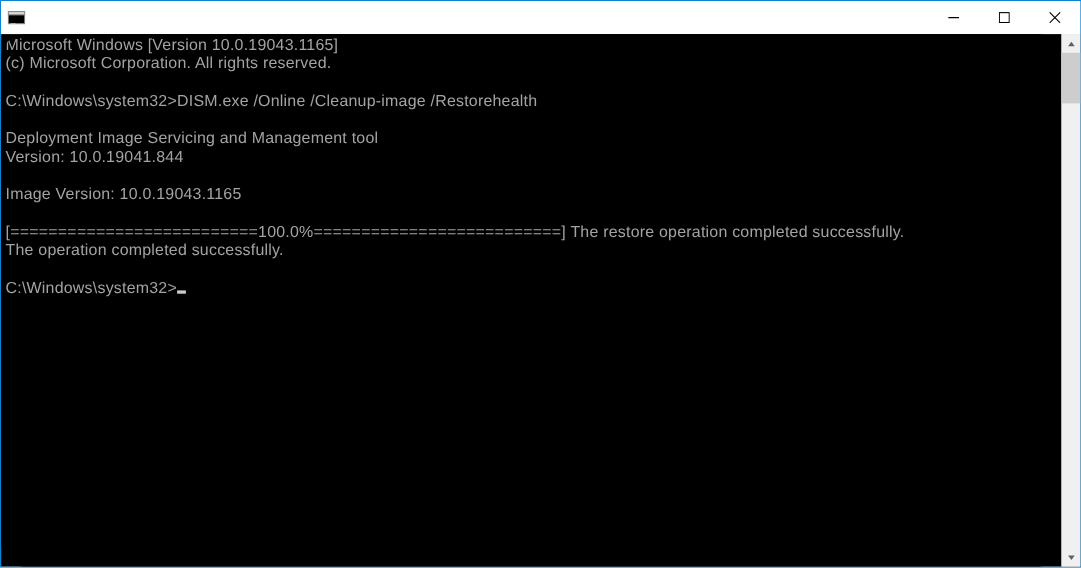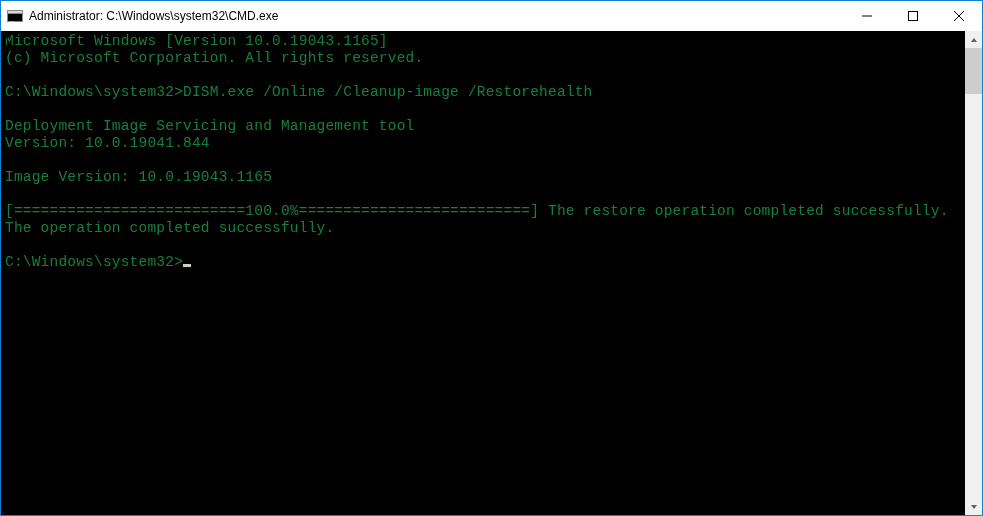--- a/index.html
+++ b/index.html
@@ -57,22 +57,22 @@
     color: #000;
   }
   .client-area {
     flex: 1;
     display: flex;
     background: #000;
   }
   .terminal {
     flex: 1;
     background: #000000;
-    color: #15803d;
-    font-family: Liberation Mono, monospace;
+    color: #a3a3a3;
+    font-family: Liberation Sans, sans-serif;
     font-size: 14.5px;
     line-height: 17px;
     white-space: pre;
     padding: 2px 0 0 4px;
     overflow: hidden;
     letter-spacing: 0.2px;
     border-radius: 22px;
   }
   .scrollbar {
     width: 17px;
@@ -115,21 +115,20 @@
 
 <div class="window">
   <div class="titlebar">
     <span class="app-icon">
       <svg width="16" height="16" viewBox="0 0 16 16">
         <rect x="0.5" y="2.5" width="15" height="11" fill="#000" stroke="#888" stroke-width="1"></rect>
         <rect x="0.5" y="2.5" width="15" height="3" fill="#d8d8d8" stroke="#888" stroke-width="1"></rect>
         <text x="3" y="12" font-size="7" fill="#fff" font-family="monospace">_</text>
       </svg>
     </span>
-    <span class="title-text">Administrator: C:\Windows\system32\CMD.exe</span>
     <span class="spacer"></span>
     <div class="win-controls">
       <div class="win-btn">
         <svg width="10" height="10" viewBox="0 0 10 10">
             <line x1="0" y1="5" x2="10" y2="5" stroke="#000" stroke-width="1"></line>
           </svg>
       </div>
       <div class="win-btn">
         <svg width="10" height="10" viewBox="0 0 10 10">
             <rect x="0.5" y="0.5" width="9" height="9" fill="none" stroke="#000" stroke-width="1"></rect>

